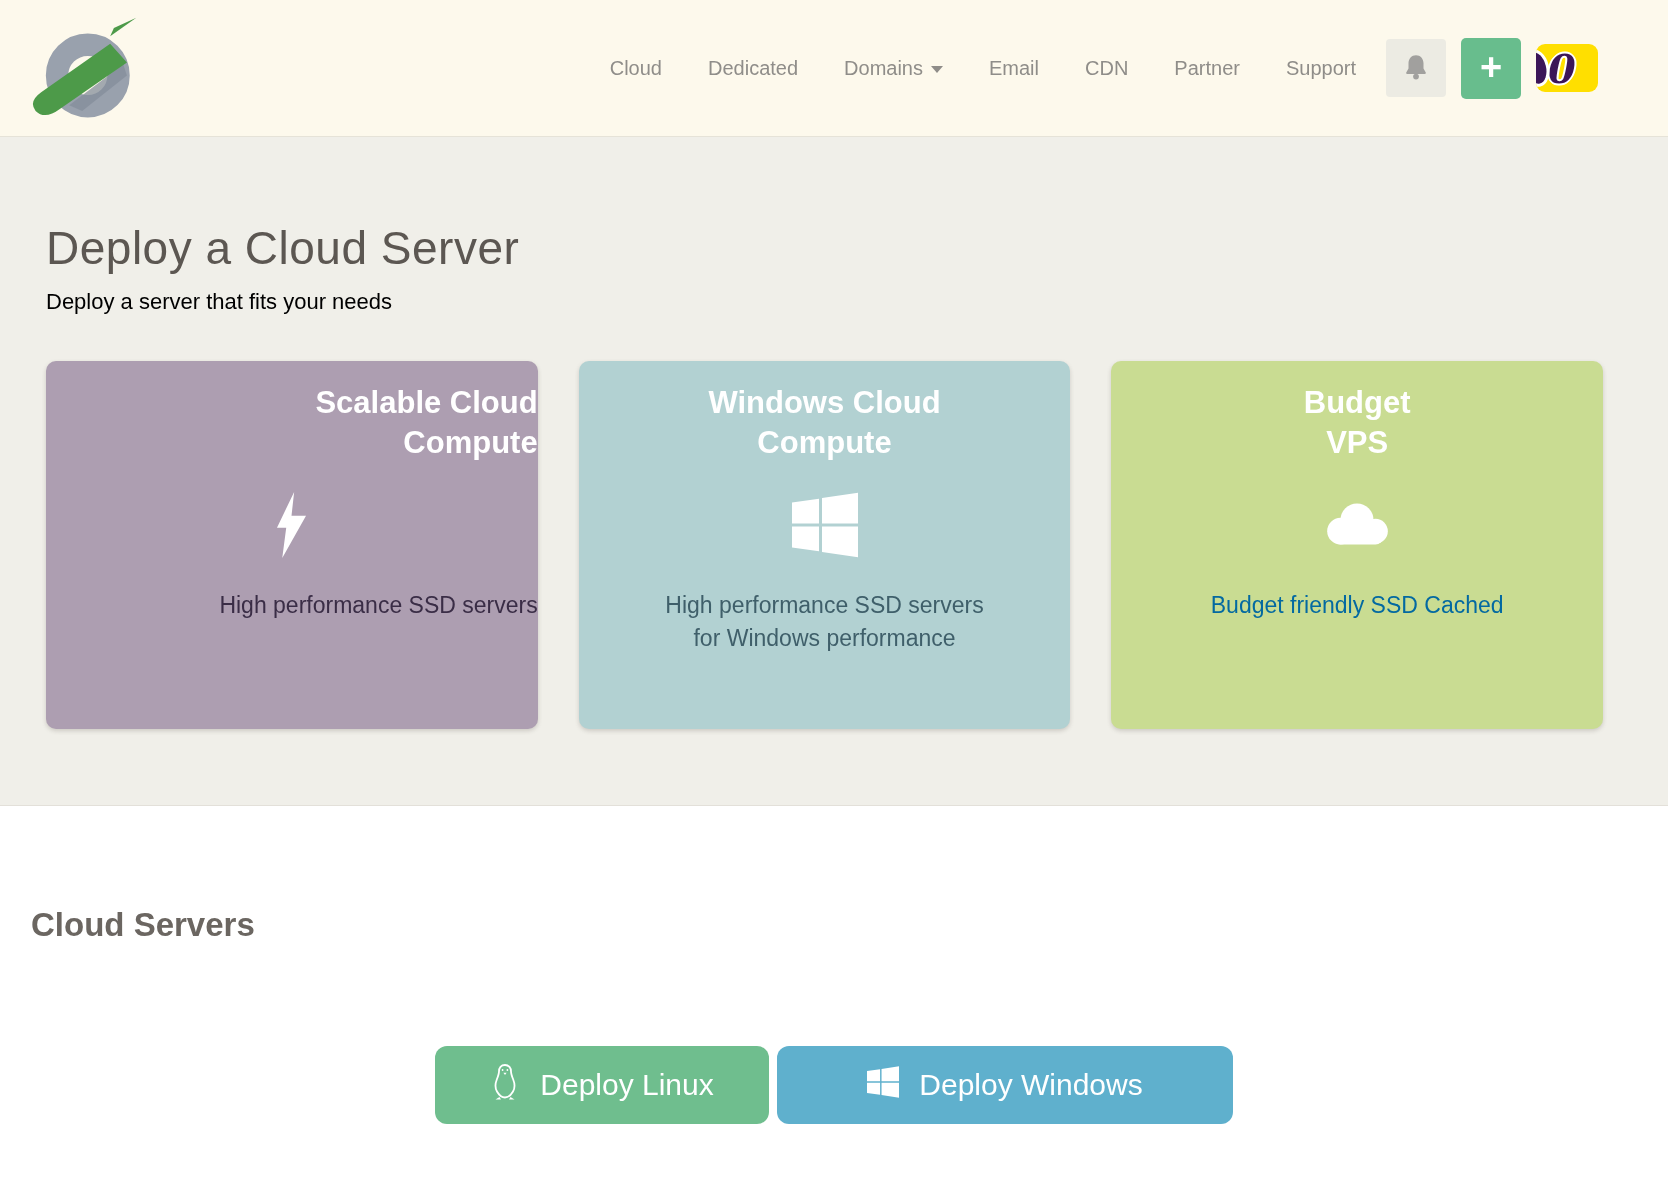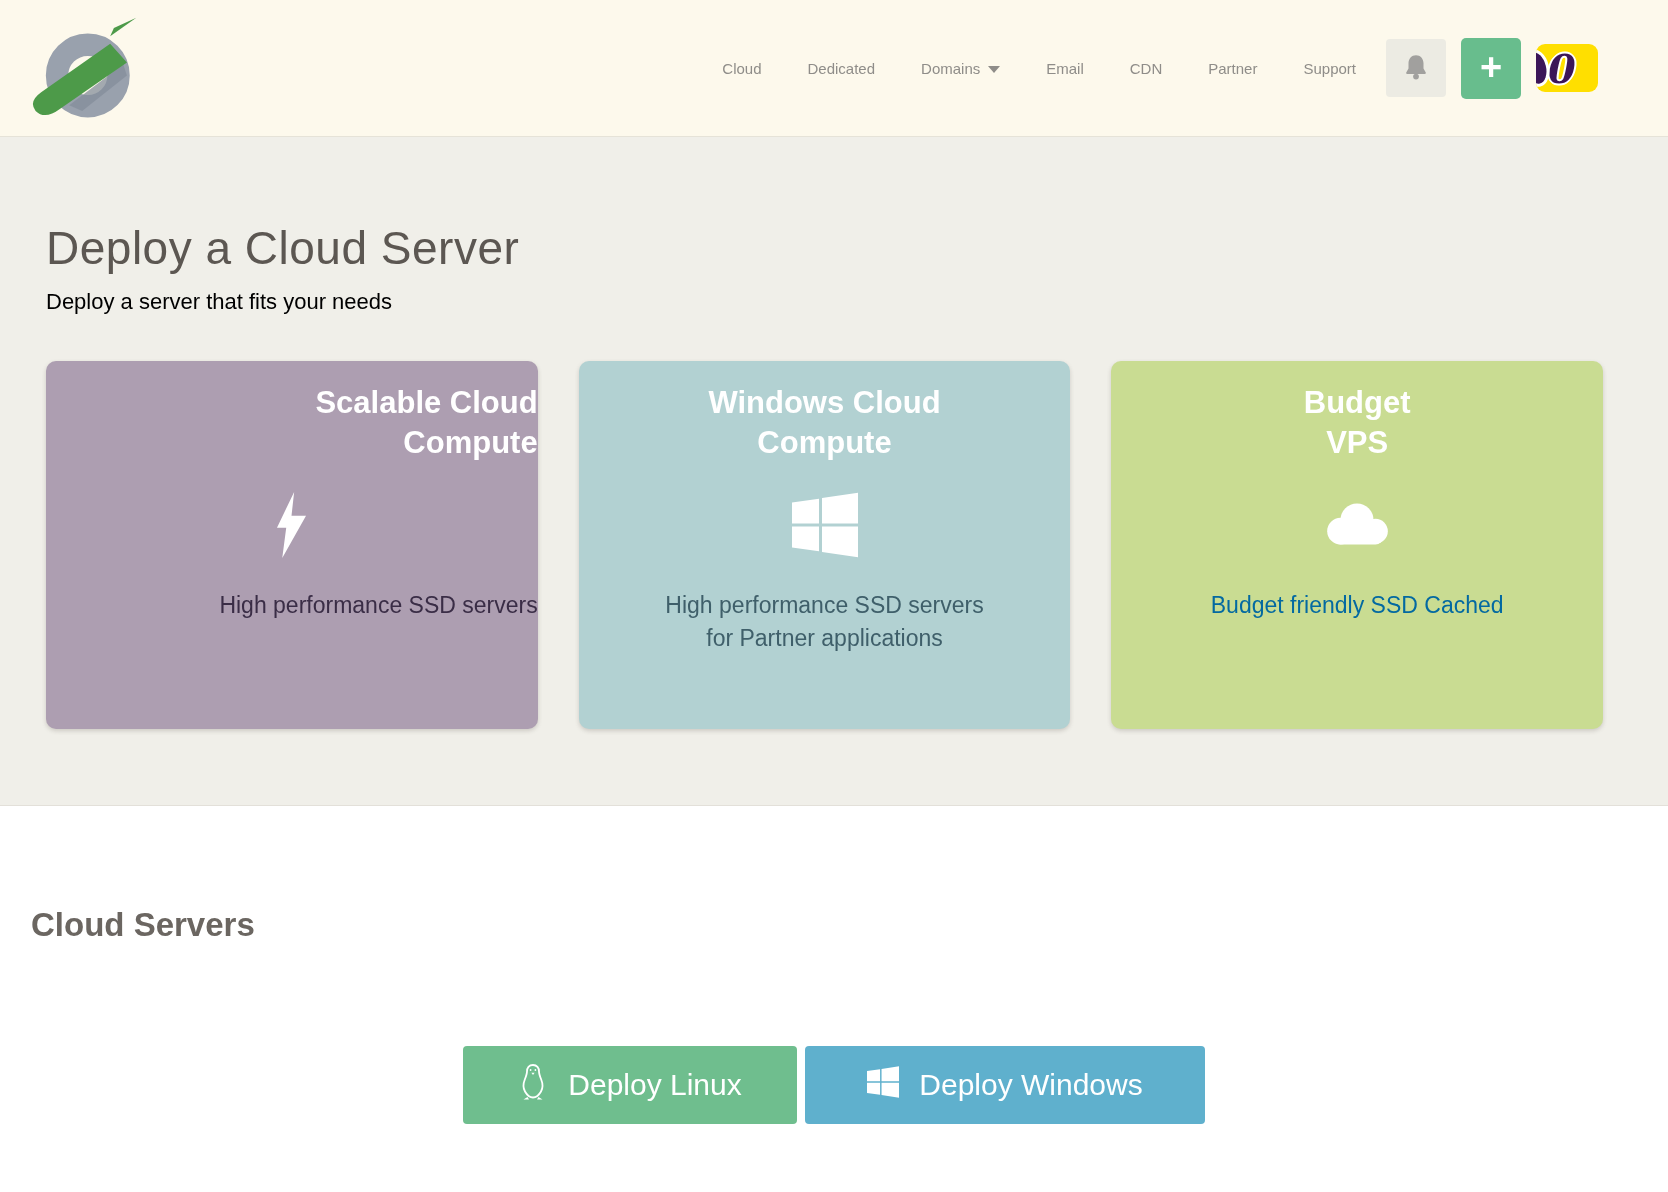--- a/index.html
+++ b/index.html
@@ -16,21 +16,21 @@
     height:137px;
     background:#fdf9ec;
     border-bottom:1px solid #e6e3d8;
     display:flex;
     align-items:center;
     padding:0 70px 0 30px;
   }
   .logo { width:110px; height:118px; margin-right:auto; cursor:pointer; }
   .main-nav { display:flex; align-items:center; gap:46px; margin-right:30px; }
   .nav-link {
-    font-size:15px;
+    font-size:20px;
     color:#8f8d89;
     text-decoration:none;
     cursor:pointer;
     display:flex;
     align-items:center;
     gap:8px;
     white-space:nowrap;
   }
   .caret {
     width:0; height:0; display:inline-block;
@@ -133,29 +133,29 @@
     font-size:33px;
     line-height:38px;
     font-weight:700;
     color:#6b6661;
   }
   .empty { text-align:center; margin-top:102px; }
   .empty p { margin:0; font-size:27px; line-height:30px; color:#8f8b85; }
   .deploy-row { margin-top:20px; display:flex; justify-content:center; gap:8px; }
   .deploy-btn {
     height:78px;
-    border:none; border-radius:4px;
+    border:none; border-radius:12px;
     color:#fff; font-size:30px;
     font-family:"Liberation Sans", sans-serif;
     display:flex; align-items:center; justify-content:center;
     gap:20px;
     cursor:pointer;
   }
   .btn-linux { width:334px; background:#6fbe8e; }
-  .btn-windows { width:400px; background:#5fb0cd; }
+  .btn-windows { width:456px; background:#5fb0cd; }
 </style>
 </head>
 <body>
 
 <div class="page">
 
   <header class="navbar">
 
     <div class="logo">
       <svg viewBox="0 0 118 124" width="110" height="118">
@@ -231,21 +231,21 @@
             <g fill="#fff">
               <polygon points="0,14 36,9 36,42 0,42"></polygon>
               <polygon points="40,8 88,1 88,42 40,42"></polygon>
               <polygon points="0,46 36,46 36,79 0,74"></polygon>
               <polygon points="40,46 88,46 88,87 40,80"></polygon>
             </g>
           </svg>
         </div>
         <div class="card-desc">
           <div>High performance SSD servers</div>
-          <div>for Partner applications</div>
+          <div>for Windows performance</div>
         </div>
       </div>
 
       <div class="card card-green">
         <div class="card-title">
           <div>Budget</div>
           <div>VPS</div>
         </div>
         <div class="card-icon">
           <svg viewBox="0 0 72 50" width="74" height="52">

